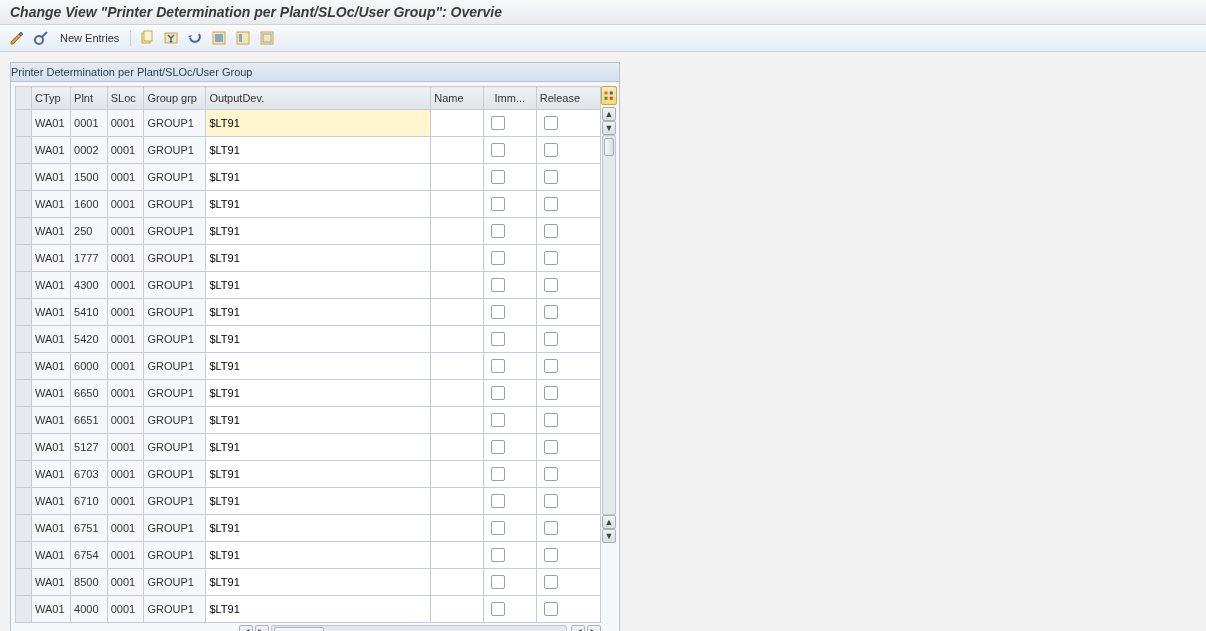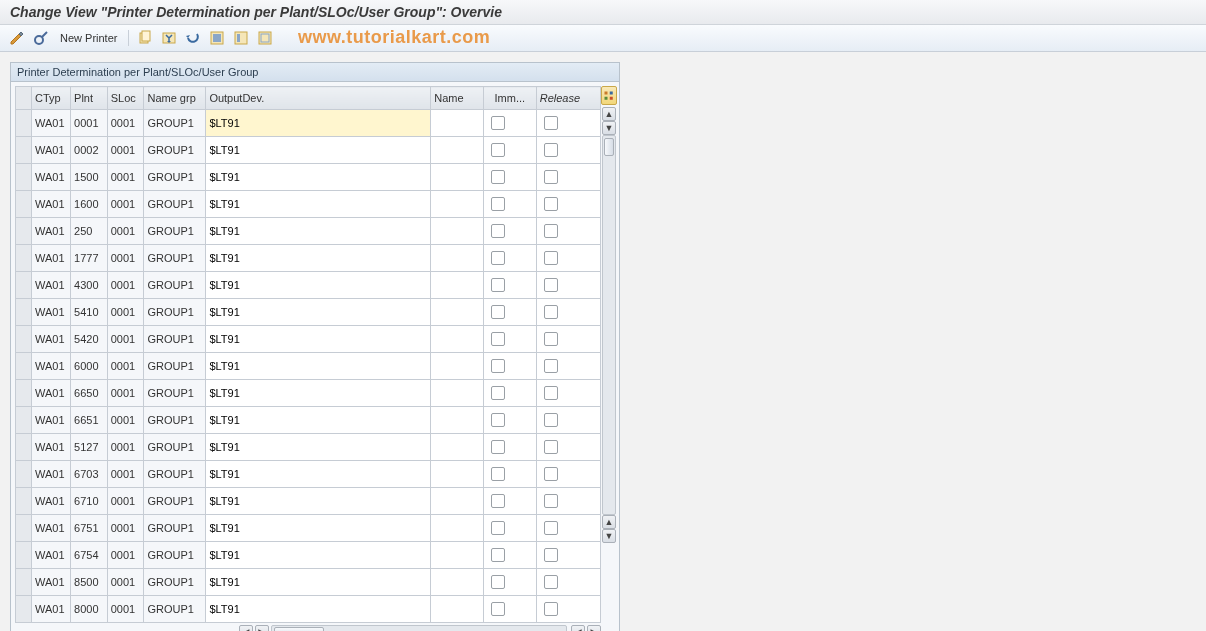--- a/index.html
+++ b/index.html
@@ -59,21 +59,21 @@
     padding: 10px 10px 0 10px;
     background: #f2f2f2;
   }
   .panel {
     width: 610px;
     border: 1px solid #b8c2cc;
     background: #f5f7fa;
   }
   .panel-header {
     background: linear-gradient(#e3ecf5, #d4e0ed);
-    padding: 3px 6px;
+    padding: 3px 0;
     border-bottom: 1px solid #b8c2cc;
     color: #2c3e50;
   }
   .grid-outer {
     display: flex;
     align-items: flex-start;
   }
   .grid-inner {
     padding: 4px 0 0 4px;
     flex: 1;
@@ -100,21 +100,21 @@
   }
   .col-sel { width: 14px; background: #e6e9ed !important; }
   td.col-sel { background: linear-gradient(#eef1f5, #dfe4ea); cursor: pointer; }
   .col-ctyp { width: 34px; }
   .col-plnt { width: 32px; }
   .col-sloc { width: 32px; }
   .col-grp  { width: 54px; }
   .col-out  { width: 196px; }
   .col-name { width: 46px; }
   .col-imm  { width: 46px; text-align: center !important; }
-  .col-rel  { width: 56px; text-align: center; font-style: italic; }
+  .col-rel  { width: 56px; text-align: center; }
 
   td.readonly { background: #f5f7fa; color: #333; }
   td.editable { background: #fff; }
   td.editable.active { background: #fff6cf; }
   td input.cell-input[type="text"] {
     width: 100%; border: none; outline: none; background: transparent;
     font: inherit; padding: 0;
   }
   td.center { text-align: center; }
   input.chk {
@@ -210,21 +210,21 @@
         <path d="M2 12 L10 4 L12 6 L4 14 L2 14 Z" fill="#d99a3a" stroke="#b57620"></path>
         <path d="M10 4 L12 2 L14 4 L12 6 Z" fill="#7a8a9a" stroke="#5a6a7a"></path>
       </svg>
   </span>
   <span class="icon-btn">
     <svg class="svg" viewBox="0 0 16 16">
         <circle cx="6" cy="10" r="4" fill="none" stroke="#4a6a9a" stroke-width="2"></circle>
         <path d="M9 7 L14 2" stroke="#4a6a9a" stroke-width="2"></path>
       </svg>
   </span>
-  <span class="tb-text">New Printer</span>
+  <span class="tb-text">New Entries</span>
   <span class="tb-group-sep"></span>
   <span class="icon-btn">
     <svg class="svg" viewBox="0 0 16 16">
         <rect x="3" y="3" width="8" height="10" fill="#f5e6b8" stroke="#c9a84a"></rect>
         <rect x="5" y="1" width="8" height="10" fill="#fff4d6" stroke="#c9a84a"></rect>
       </svg>
   </span>
   <span class="icon-btn">
     <svg class="svg" viewBox="0 0 16 16">
         <rect x="2" y="3" width="12" height="10" fill="#f5e6b8" stroke="#c9a84a"></rect>
@@ -249,36 +249,35 @@
         <rect x="2" y="2" width="12" height="12" fill="#f5e6b8" stroke="#c9a84a"></rect>
         <rect x="4" y="4" width="3" height="8" fill="#8aa6c8"></rect>
       </svg>
   </span>
   <span class="icon-btn">
     <svg class="svg" viewBox="0 0 16 16">
         <rect x="2" y="2" width="12" height="12" fill="#f5e6b8" stroke="#c9a84a"></rect>
         <rect x="4" y="4" width="8" height="8" fill="none" stroke="#8aa6c8"></rect>
       </svg>
   </span>
-  <span class="watermark">www.tutorialkart.com</span>
 </div>
 
 <div class="content">
   <div class="panel">
     <div class="panel-header">Printer Determination per Plant/SLOc/User Group</div>
     <div class="grid-outer">
       <div class="grid-inner">
         <table class="grid">
           <thead>
             <tr>
               <th class="col-sel"></th>
               <th class="col-ctyp">CTyp</th>
               <th class="col-plnt">Plnt</th>
               <th class="col-sloc">SLoc</th>
-              <th class="col-grp">Name grp</th>
+              <th class="col-grp">Group grp</th>
               <th class="col-out">OutputDev.</th>
               <th class="col-name">Name</th>
               <th class="col-imm">Imm...</th>
               <th class="col-rel">Release</th>
             </tr>
           </thead>
           <tbody id="grid-body">
               <tr>
                 <td class="col-sel"></td>
                 <td class="readonly">WA01</td>
@@ -473,21 +472,21 @@
                 <td class="readonly">0001</td>
                 <td class="readonly">GROUP1</td>
                 <td class="editable"><input type="text" class="cell-input" value="$LT91" style=""></td>
                 <td class="editable"></td>
                 <td class="editable center"><input type="checkbox" class="chk" style=""></td>
                 <td class="editable center"><input type="checkbox" class="chk" style=""></td>
               </tr>
               <tr>
                 <td class="col-sel"></td>
                 <td class="readonly">WA01</td>
-                <td class="readonly">8000</td>
+                <td class="readonly">4000</td>
                 <td class="readonly">0001</td>
                 <td class="readonly">GROUP1</td>
                 <td class="editable"><input type="text" class="cell-input" value="$LT91" style=""></td>
                 <td class="editable"></td>
                 <td class="editable center"><input type="checkbox" class="chk" style=""></td>
                 <td class="editable center"><input type="checkbox" class="chk" style=""></td>
               </tr>
             </tbody>
         </table>
 

